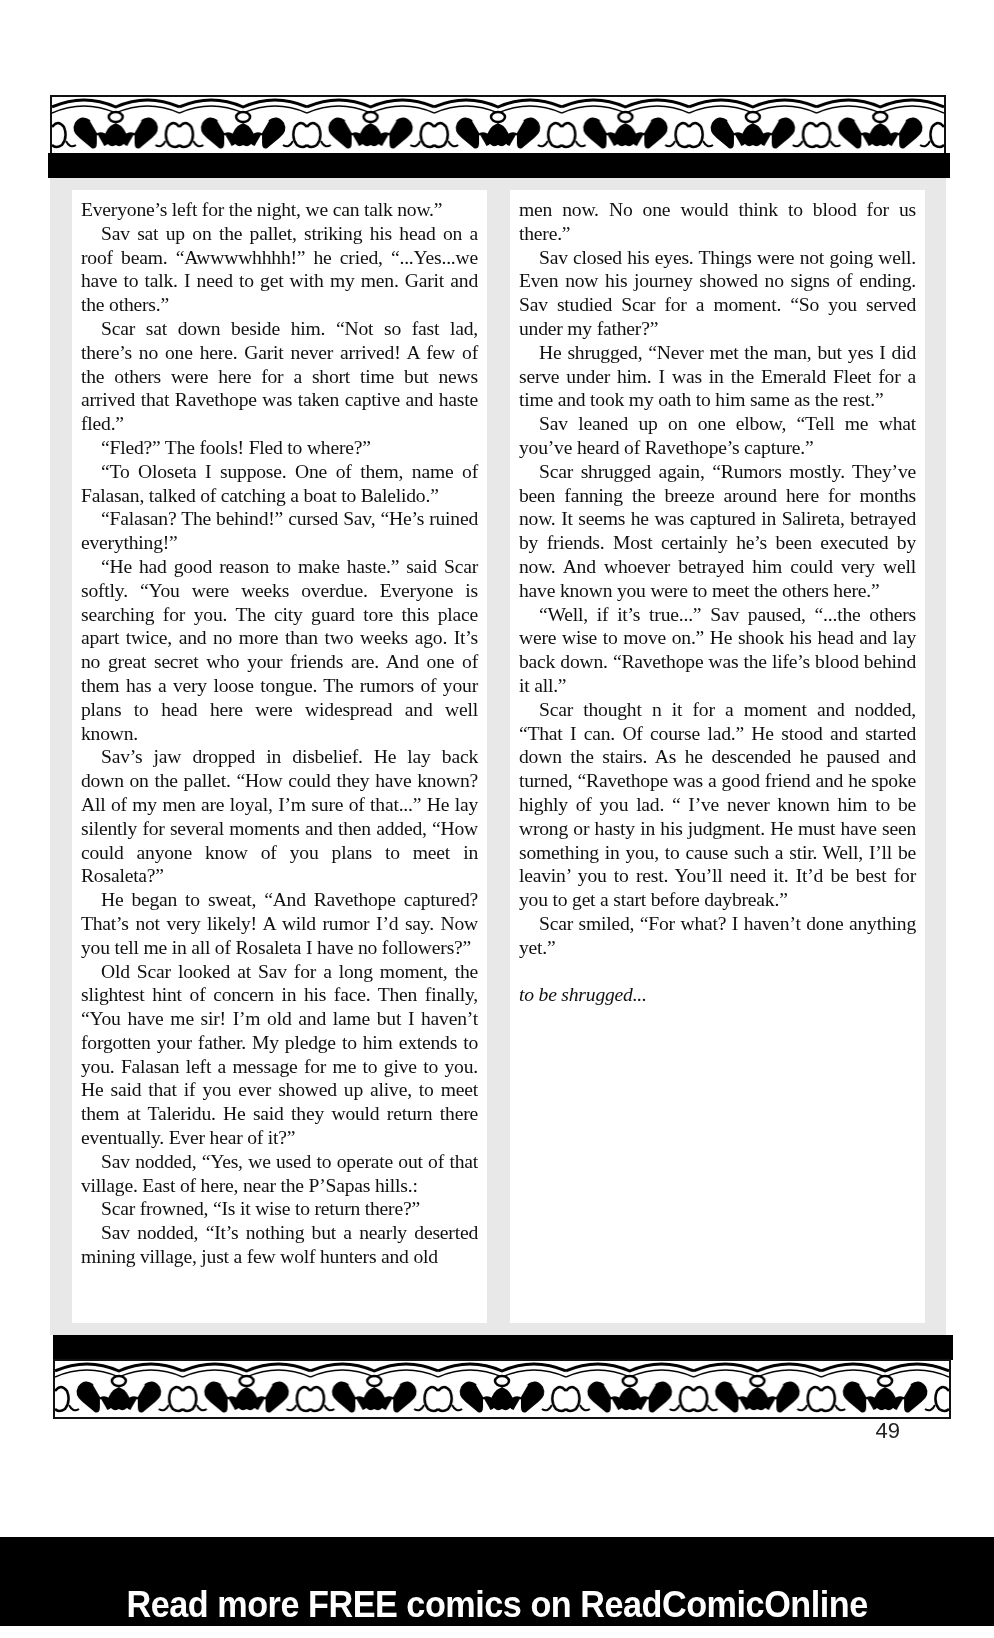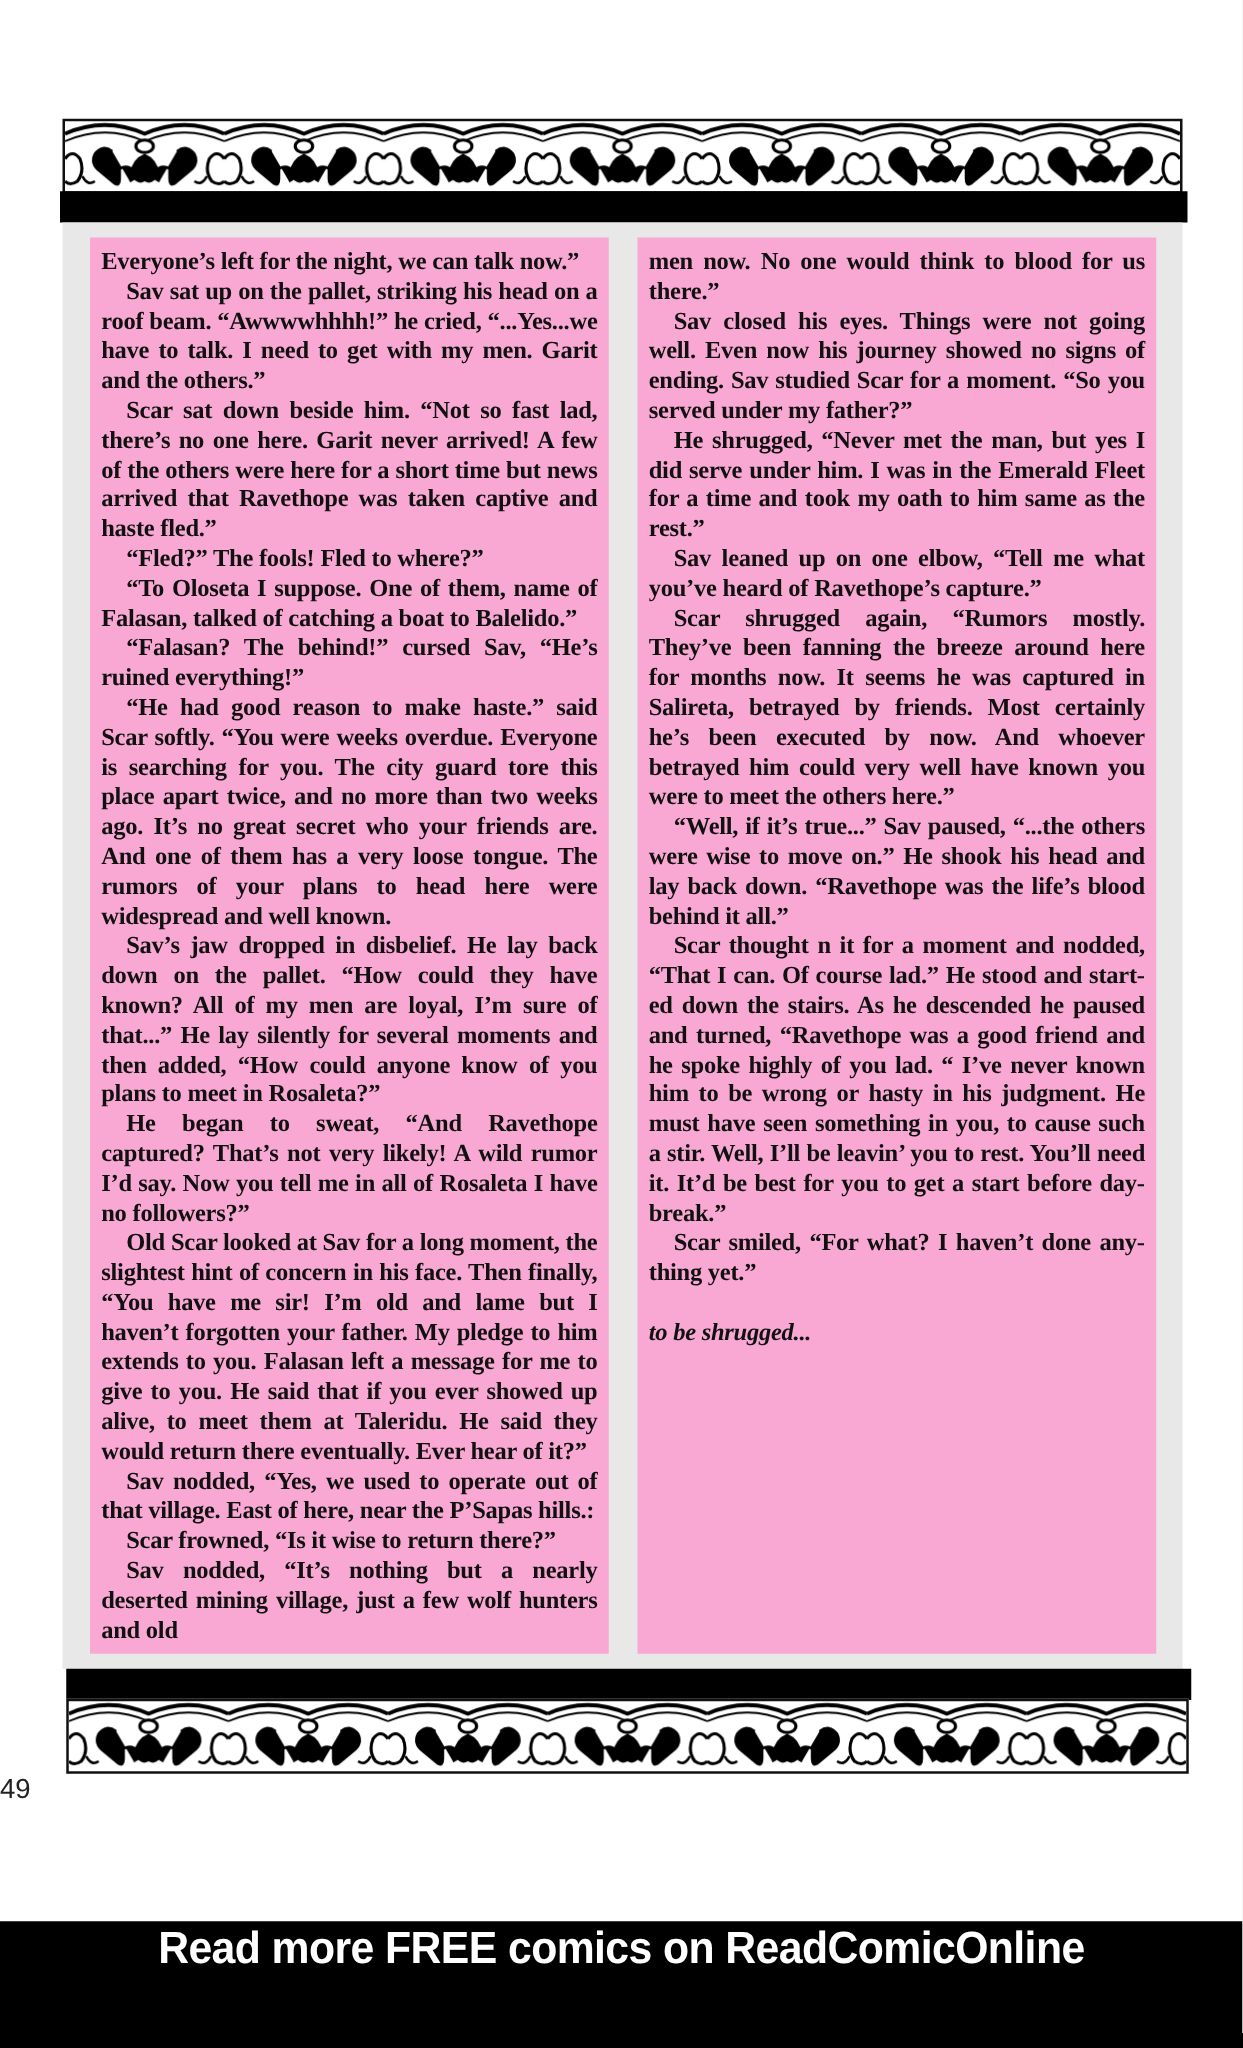--- a/index.html
+++ b/index.html
@@ -15,38 +15,38 @@
   .top-orn { top: 95px; }
   .bot-orn { top: 1359px; left: 53px; width: 898px; }
   .bar { position: absolute; background: #000; }
   .top-bar { left: 48px; width: 902px; top: 153px; height: 25px; }
   .bot-bar { left: 53px; width: 900px; top: 1335px; height: 25px; }
   .panel {
     position: absolute; left: 50px; top: 178px; width: 896px; height: 1157px;
     background: #e8e8e8;
   }
   .col {
-    position: absolute; top: 12px; width: 415px; height: 1133px; background: #f9a8d4;
-    box-sizing: border-box; padding: 8px 9px 0 9px; font-weight: bold;
+    position: absolute; top: 12px; width: 415px; height: 1133px; background: #ffffff;
+    box-sizing: border-box; padding: 8px 9px 0 9px;
   }
   .col.left { left: 22px; }
   .col.right { left: 460px; }
   .col p {
     margin: 0; font-size: 19.6px; line-height: 23.8px; text-align: justify;
     text-indent: 20px; hyphens: manual; letter-spacing: -0.2px;
   }
   .col p.cont { text-indent: 0; }
   .col p.tbc { font-style: italic; text-indent: 0; margin-top: 23.8px; }
   .page-num {
-    position: absolute; left: 0; width: 900px; top: 1418px; text-align: left;
+    position: absolute; left: 0; width: 900px; top: 1418px; text-align: right;
     font-family: "Liberation Sans", "DejaVu Sans", sans-serif; font-size: 22px; color: #222;
   }
   .footer {
-    position: absolute; left: 0; top: 1537px; width: 994px; height: 101px; background: #000;
-    display: flex; align-items: flex-start; justify-content: center;
+    position: absolute; left: 0; top: 1537px; width: 994px; height: 89px; background: #000;
+    display: flex; align-items: flex-end; justify-content: center;
   }
   .footer span {
     color: #fff; font-family: "Liberation Sans", "DejaVu Sans", sans-serif; font-weight: bold;
     font-size: 36px; letter-spacing: -0.5px; transform: scaleX(0.95);
   }
 </style>
 </head>
 <body>
 
 <div class="ornament top-orn">

